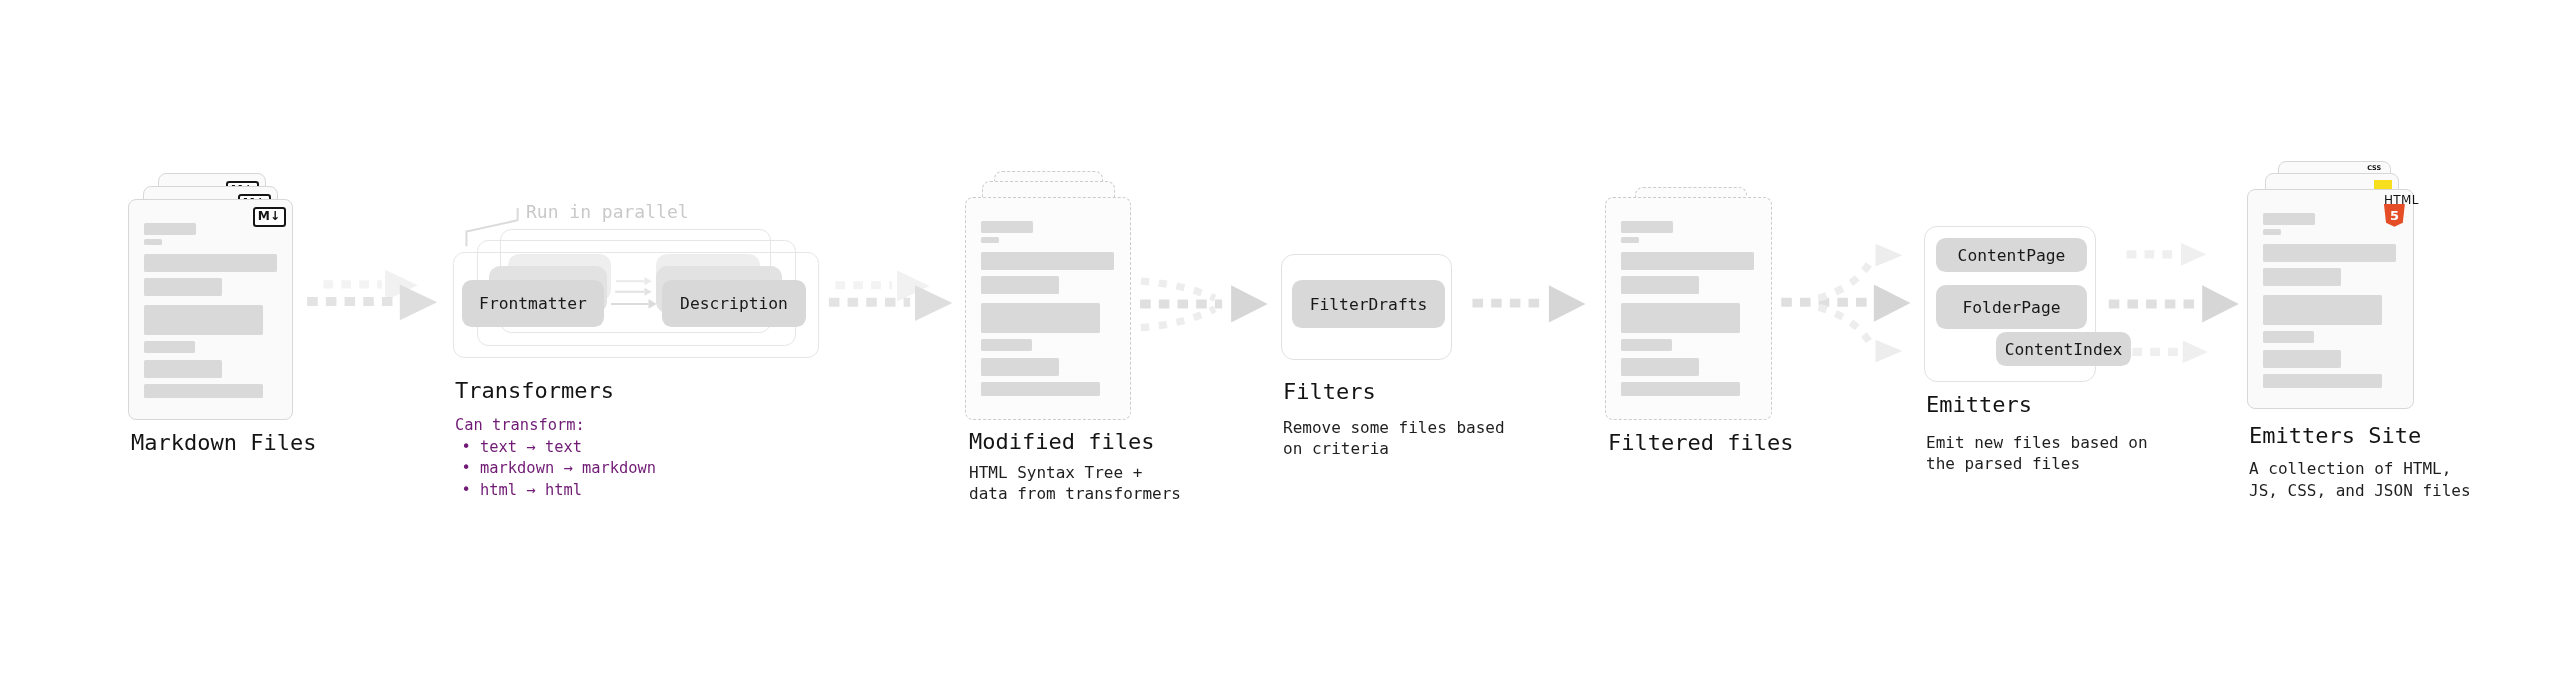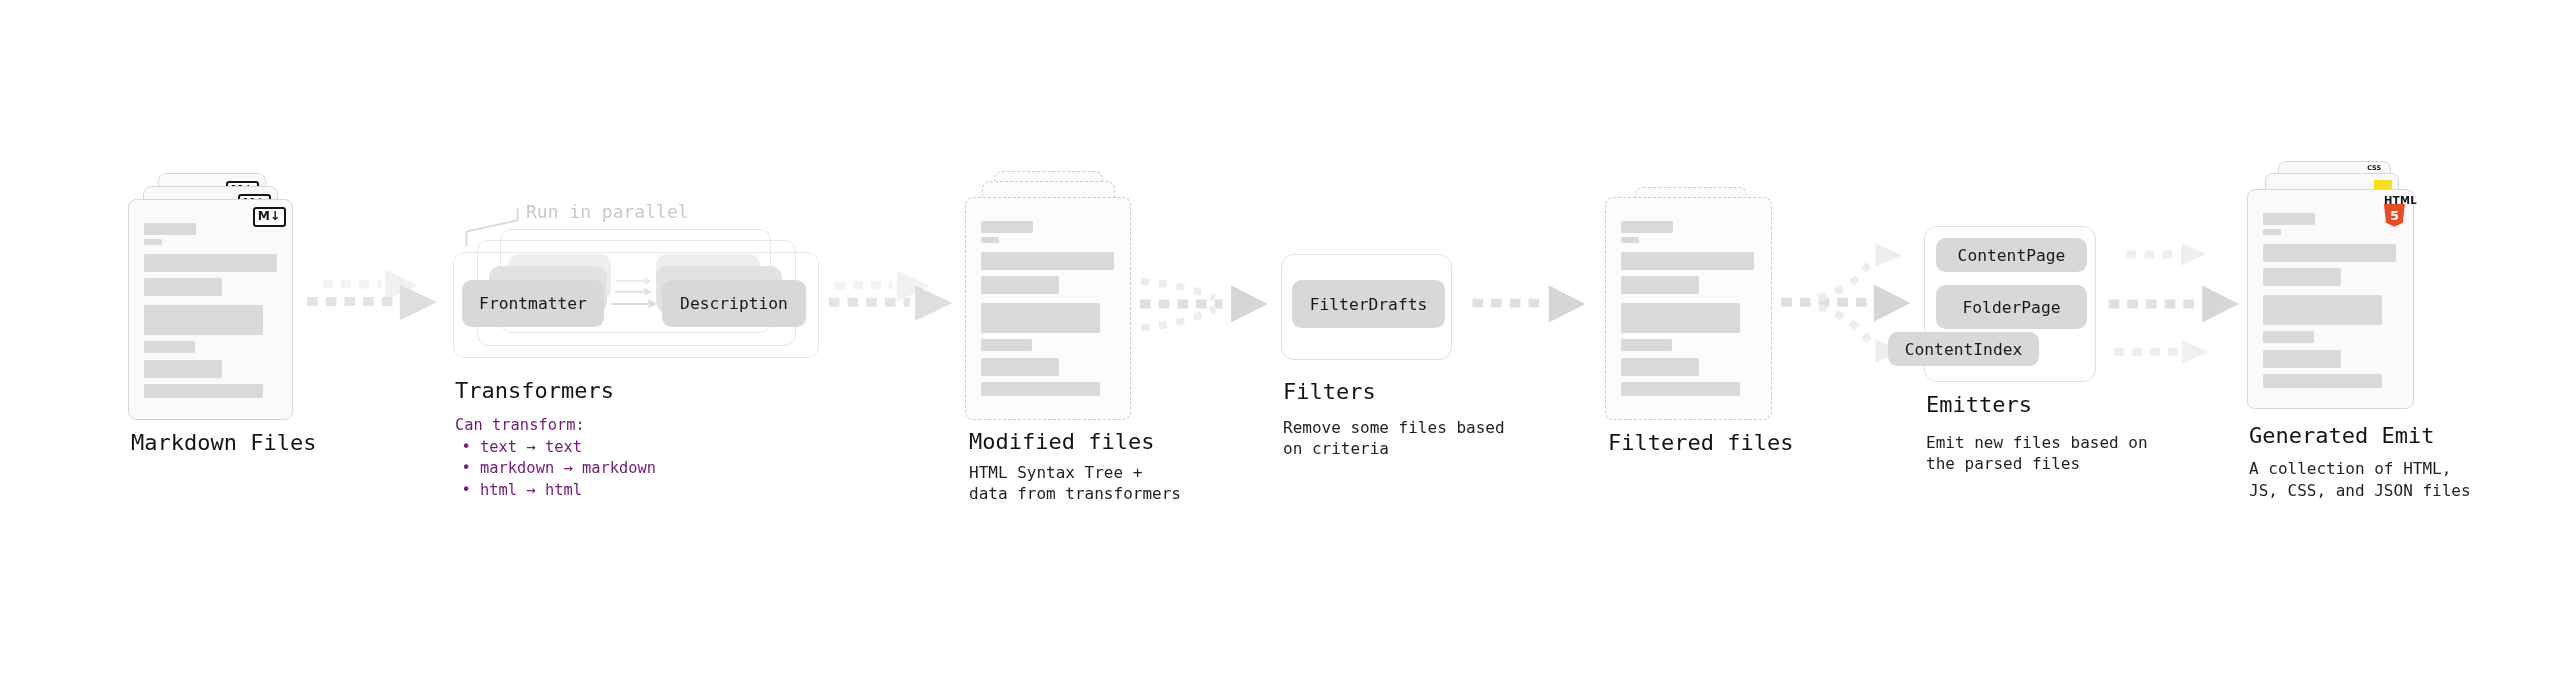--- a/index.html
+++ b/index.html
@@ -36,21 +36,21 @@
         font-size:16.3px;color:#191919;white-space:nowrap;z-index:4;}
   .ghost{position:absolute;border-radius:11.4px;z-index:3;}
   .g1{background:#e2e2e2;}
   .g2{background:#eeeeee;}
 
   
   .md-badge{position:absolute;top:7.3px;right:6.5px;border:2px solid #151515;border-radius:3.3px;background:#ffffff;
             color:#151515;font-family:"DejaVu Sans","Liberation Sans",sans-serif;font-weight:bold;
             font-size:12.2px;line-height:15.4px;padding:0 3.3px;}
   .html5-badge{position:absolute;top:6.5px;right:8.1px;width:21px;text-align:center;z-index:3;}
-  .html5-word{font-family:"DejaVu Sans","Liberation Sans",sans-serif;font-weight:bold;font-size:10px;
+  .html5-word{font-family:"DejaVu Sans","Liberation Sans",sans-serif;font-weight:normal;font-size:12px;
               letter-spacing:0.4px;color:#111;line-height:7.3px;text-align:center;}
   .html5-shield{width:21px;height:23px;background:#e44d26;clip-path:polygon(0 0,100% 0,90% 82%,50% 100%,10% 82%);
                 display:flex;align-items:center;justify-content:center;
                 color:#ffffff;font-family:"DejaVu Sans","Liberation Sans",sans-serif;font-weight:bold;font-size:13px;}
   .js-badge{position:absolute;top:5.7px;right:5.7px;width:18px;height:9px;background:#f7df1e;}
   .css-badge{position:absolute;top:3.3px;right:8.1px;font-family:"DejaVu Sans","Liberation Sans",sans-serif;
              font-weight:bold;font-size:6.5px;line-height:7.3px;color:#111;border-bottom:3.3px solid #2965f1;padding:0 0.8px;}
 </style>
 </head>
 <body>
@@ -209,21 +209,21 @@
           <div class="bar r8"></div>
       </div>
     </div>
     <div class="stage-label" style="left:1608px;top:430px;">Filtered files</div>
   </div>
 
   <div>
     <div class="panel" style="left:1924px;top:226px;width:172px;height:156px;"></div>
     <div class="chip" style="left:1936px;top:238px;width:151px;height:34px;">ContentPage</div>
     <div class="chip" style="left:1936px;top:285px;width:151px;height:44px;">FolderPage</div>
-    <div class="chip" style="left:1888px;top:332px;width:151px;height:34px;">ContentIndex</div>
+    <div class="chip" style="left:1996px;top:332px;width:135px;height:34px;">ContentIndex</div>
     <div class="stage-label" style="left:1926px;top:392px;">Emitters</div>
     <div class="desc" style="left:1926px;top:432px;">
       <div>Emit new files based on</div>
       <div>the parsed files</div>
     </div>
   </div>
 
   <div>
     <div class="doc" style="left:2278px;top:161px;width:113px;height:195px;">
       <span class="css-badge">CSS</span>
@@ -242,21 +242,21 @@
         <div class="bar r1"></div>
           <div class="bar r2"></div>
           <div class="bar r3"></div>
           <div class="bar r4"></div>
         <div class="bar r5"></div>
           <div class="bar r6"></div>
           <div class="bar r7"></div>
           <div class="bar r8"></div>
       </div>
     </div>
-    <div class="stage-label" style="left:2249px;top:423px;">Generated Emit</div>
+    <div class="stage-label" style="left:2249px;top:423px;">Emitters Site</div>
     <div class="desc lh27" style="left:2249px;top:458px;">
       <div>A collection of HTML,</div>
       <div>JS, CSS, and JSON files</div>
     </div>
   </div>
 
 </div>
 
 
 </body></html>

